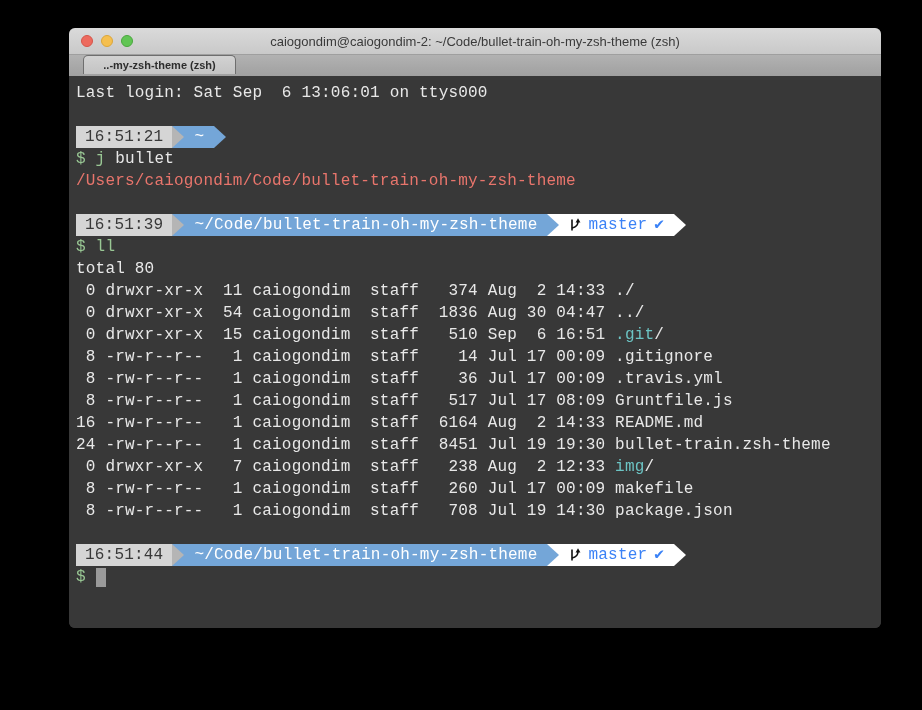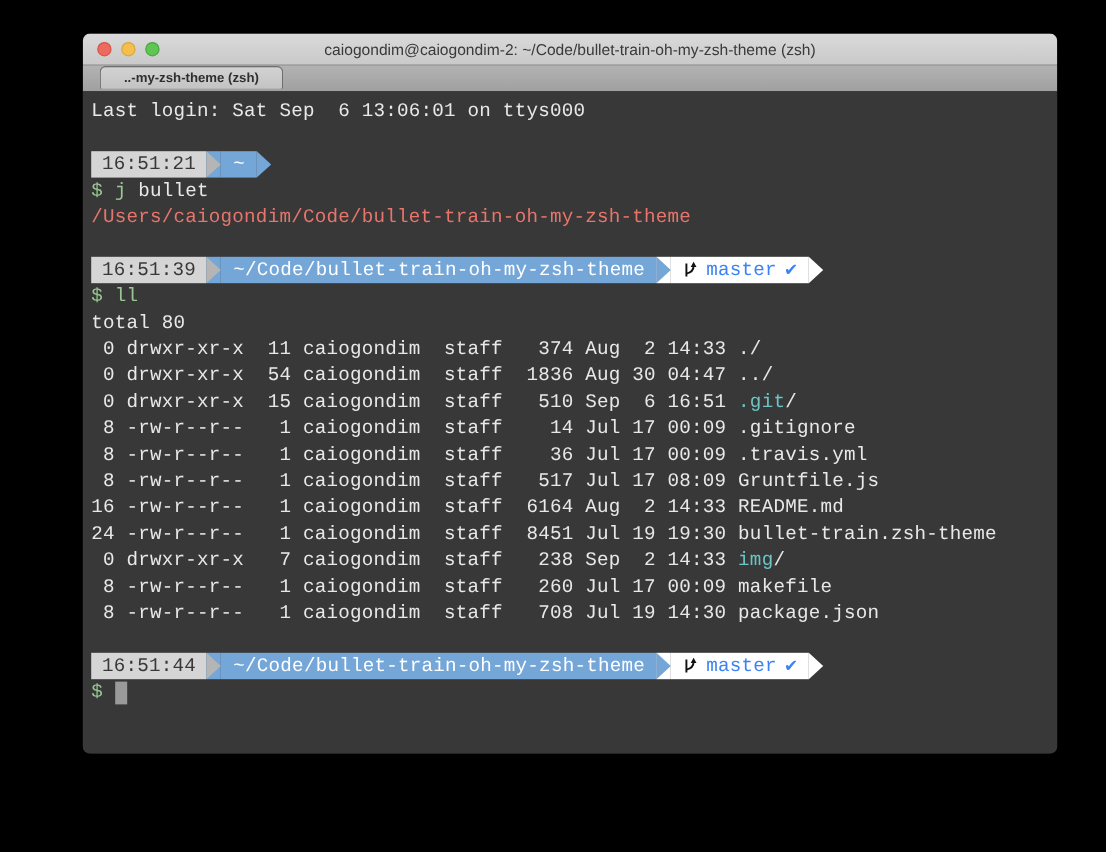--- a/index.html
+++ b/index.html
@@ -118,21 +118,21 @@
     <div class="line"><span>total 80</span></div>
 
     <div class="line"><span> 0 drwxr-xr-x  11 caiogondim  staff   374 Aug  2 14:33 </span><span>./</span><span></span></div>
     <div class="line"><span> 0 drwxr-xr-x  54 caiogondim  staff  1836 Aug 30 04:47 </span><span>../</span><span></span></div>
     <div class="line"><span> 0 drwxr-xr-x  15 caiogondim  staff   510 Sep  6 16:51 </span><span class="dir">.git</span><span>/</span></div>
     <div class="line"><span> 8 -rw-r--r--   1 caiogondim  staff    14 Jul 17 00:09 </span><span>.gitignore</span><span></span></div>
     <div class="line"><span> 8 -rw-r--r--   1 caiogondim  staff    36 Jul 17 00:09 </span><span>.travis.yml</span><span></span></div>
     <div class="line"><span> 8 -rw-r--r--   1 caiogondim  staff   517 Jul 17 08:09 </span><span>Gruntfile.js</span><span></span></div>
     <div class="line"><span>16 -rw-r--r--   1 caiogondim  staff  6164 Aug  2 14:33 </span><span>README.md</span><span></span></div>
     <div class="line"><span>24 -rw-r--r--   1 caiogondim  staff  8451 Jul 19 19:30 </span><span>bullet-train.zsh-theme</span><span></span></div>
-    <div class="line"><span> 0 drwxr-xr-x   7 caiogondim  staff   238 Sep  2 14:33 </span><span class="dir">img</span><span>/</span></div>
+    <div class="line"><span> 0 drwxr-xr-x   7 caiogondim  staff   238 Aug  2 12:33 </span><span class="dir">img</span><span>/</span></div>
     <div class="line"><span> 8 -rw-r--r--   1 caiogondim  staff   260 Jul 17 00:09 </span><span>makefile</span><span></span></div>
     <div class="line"><span> 8 -rw-r--r--   1 caiogondim  staff   708 Jul 19 14:30 </span><span>package.json</span><span></span></div>
 
     <div class="line"></div>
 
     <div class="line promptline">
       <span class="seg time">16:51:44</span>
       <span class="arr arr-gray-on-blue"></span>
       <span class="seg path">~/Code/bullet-train-oh-my-zsh-theme</span>
       <span class="arr arr-blue-on-white"></span>

